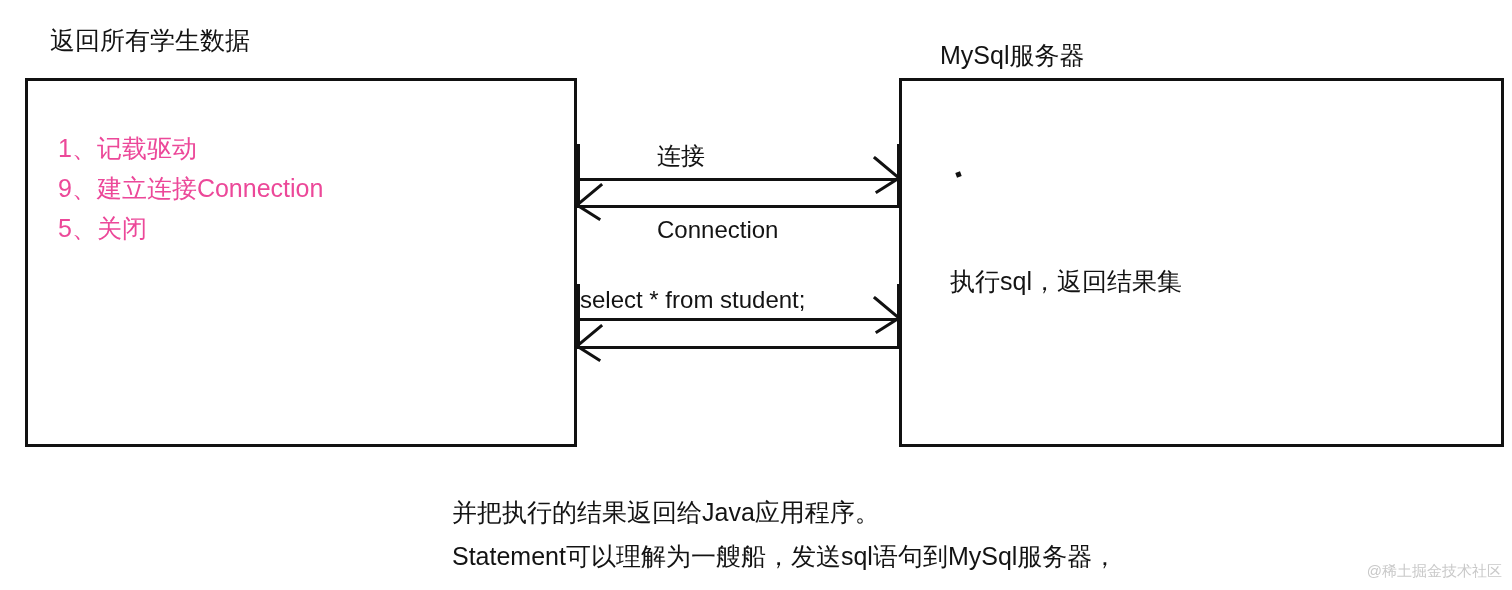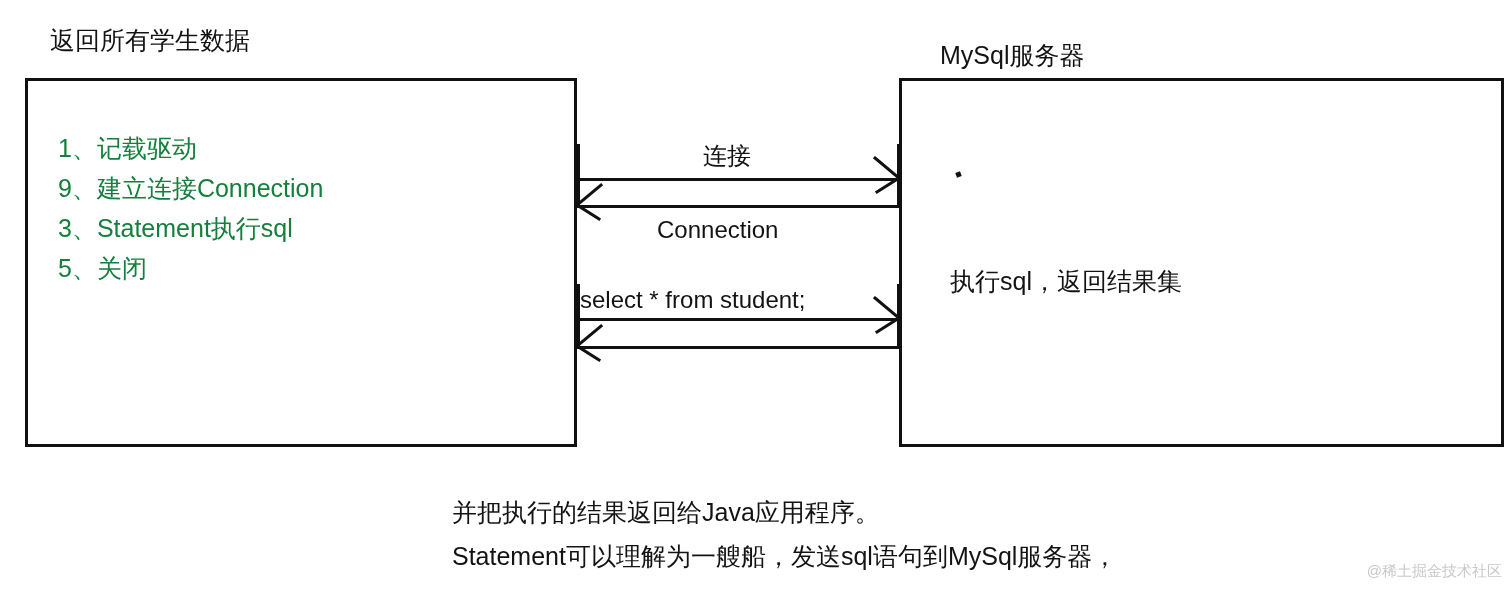--- a/index.html
+++ b/index.html
@@ -51,21 +51,21 @@
   
   .step-list {
     position: absolute;
     left: 58px;
     top: 128px;
     width: 470px;
   }
   .step-item {
     font-size: 25px;
     line-height: 40px;
-    color: #15803d;
+    color: #ec4899;
     white-space: nowrap;
   }
 
   
   #server-note {
     position: absolute;
     left: 950px;
     top: 265px;
     font-size: 25px;
     line-height: 32px;
@@ -141,38 +141,37 @@
 
 <div class="canvas">
 
   <div class="box-title" id="client-title">返回所有学生数据</div>
 
   <div class="entity-box" id="client-box"></div>
 
   <div class="step-list">
     <div class="step-item">1、记载驱动</div>
     <div class="step-item">9、建立连接Connection</div>
-    <div class="step-item">3、Statement执行sql</div>
     <div class="step-item">5、关闭</div>
   </div>
 
   <div class="box-title" id="server-title">MySql服务器</div>
 
   <div class="entity-box" id="server-box"></div>
 
   <div id="server-dot"></div>
 
   <div id="server-note">执行sql，返回结果集</div>
 
   <div class="lifeline" style="left:577px; top:144px; height:62px;"></div>
   <div class="lifeline" style="left:577px; top:284px; height:64px;"></div>
   <div class="lifeline" style="left:897px; top:144px; height:62px;"></div>
   <div class="lifeline" style="left:897px; top:284px; height:64px;"></div>
 
-  <div class="msg-label" style="left:703px; top:141px;">连接</div>
+  <div class="msg-label" style="left:657px; top:141px;">连接</div>
   <div class="msg-line" style="top:178px;"></div>
   <div class="arrow-head" style="left:899px; top:178px;">
     <svg width="30" height="36" viewBox="0 0 30 36">
       <path d="M -24 -20 L 0 0 L -22 14" fill="none" stroke="#111111" stroke-width="3" stroke-linecap="square"></path>
     </svg>
   </div>
 
   <div class="msg-line" style="top:205px;"></div>
   <div class="arrow-head" style="left:577px; top:205px;">
     <svg width="30" height="36" viewBox="0 0 30 36">

